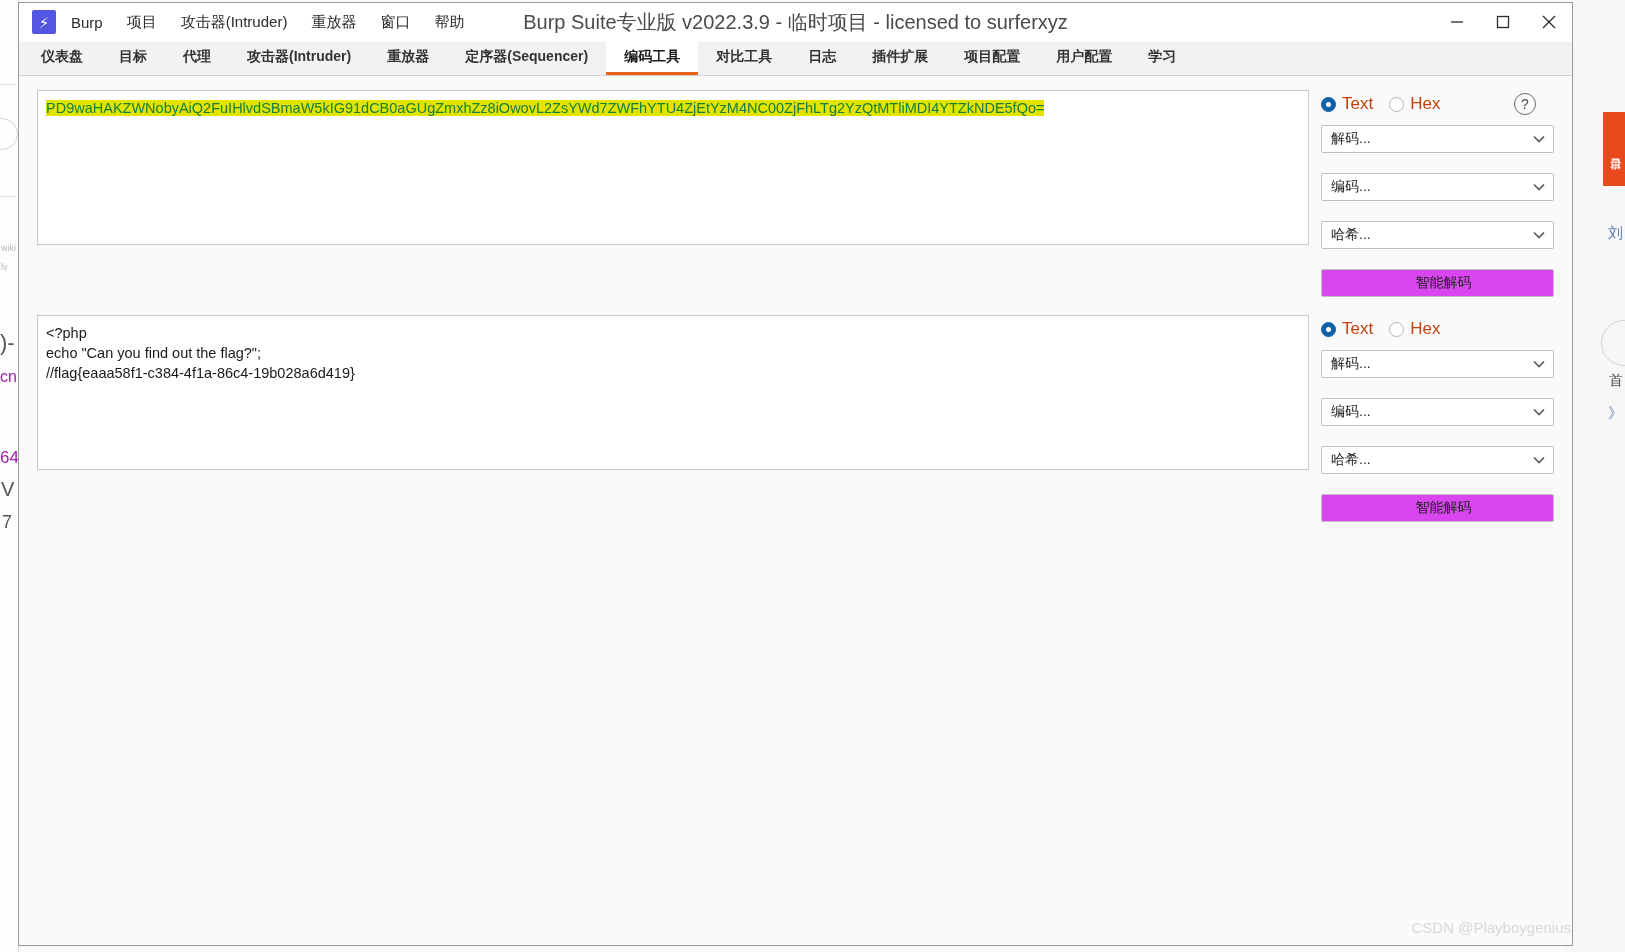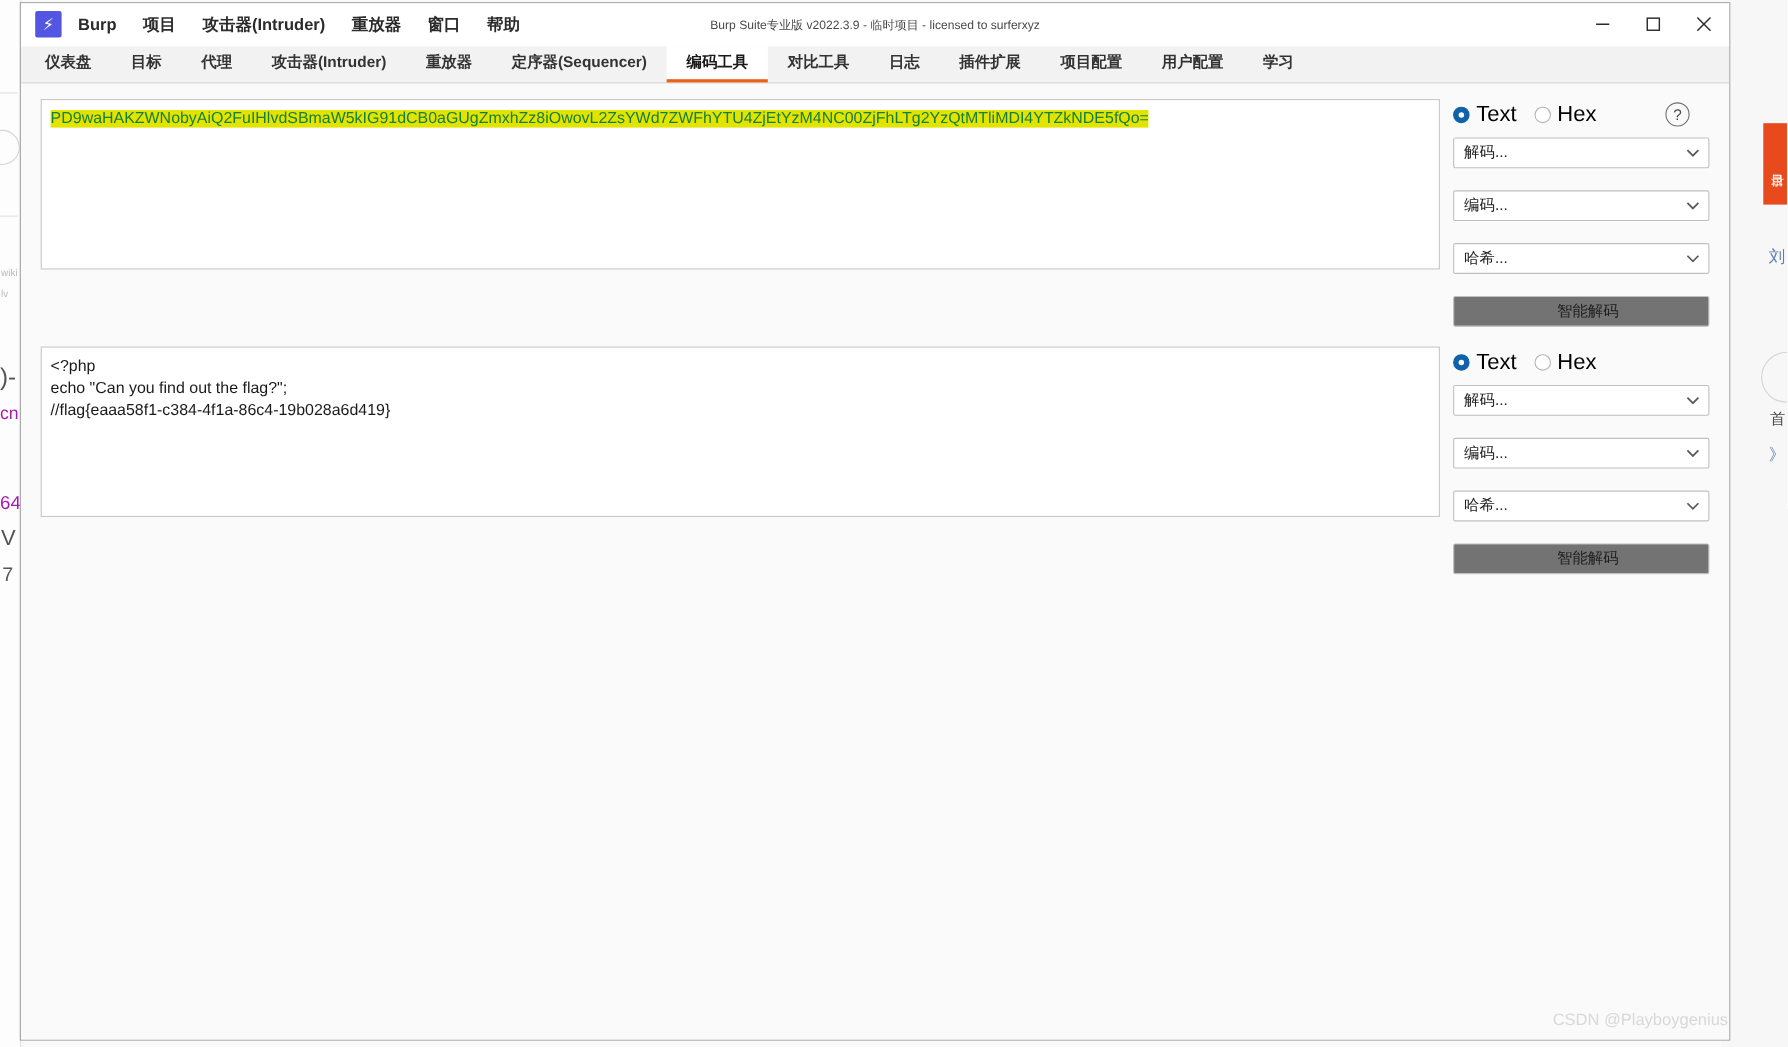--- a/index.html
+++ b/index.html
@@ -100,28 +100,27 @@
     line-height: 1;
     font-weight: bold;
   }
   .menu-item {
     font-size: 15px;
     color: #2b2b2b;
     padding: 4px 9px;
     margin-left: 6px;
     cursor: default;
     white-space: nowrap;
-    font-weight: bold;
   }
   .menu-item:first-of-type { margin-left: 14px; }
   #window-title {
     position: absolute;
     left: 0; right: 0;
     text-align: center;
-    font-size: 11px;
+    font-size: 20px;
     color: #4a4a4a;
     pointer-events: none;
     white-space: nowrap;
   }
   #win-controls {
     position: absolute;
     right: 0;
     top: 0;
     height: 38px;
     display: flex;
@@ -204,22 +203,22 @@
     display: flex;
     align-items: center;
     height: 28px;
     margin-bottom: 7px;
   }
   .radio {
     display: flex;
     align-items: center;
     margin-right: 16px;
     cursor: default;
-    font-size: 20px;
-    color: #000000;
+    font-size: 17px;
+    color: #c2410c;
   }
   .radio .dot {
     width: 15px;
     height: 15px;
     border-radius: 50%;
     border: 1px solid #b5b5b5;
     background: #ffffff;
     margin-right: 6px;
     box-sizing: border-box;
     position: relative;
@@ -270,21 +269,21 @@
   .combo .chev {
     position: absolute;
     right: 8px;
     top: 50%;
     transform: translateY(-50%);
     display: flex;
   }
   .btn-smart {
     height: 28px;
     margin-right: 8px;
-    background: #737373;
+    background: #d946ef;
     border: 1px solid #c0c0c0;
     border-radius: 2px;
     display: flex;
     align-items: center;
     justify-content: center;
     font-size: 14px;
     color: #1f1f1f;
     cursor: pointer;
     box-sizing: border-box;
     padding-left: 12px;

